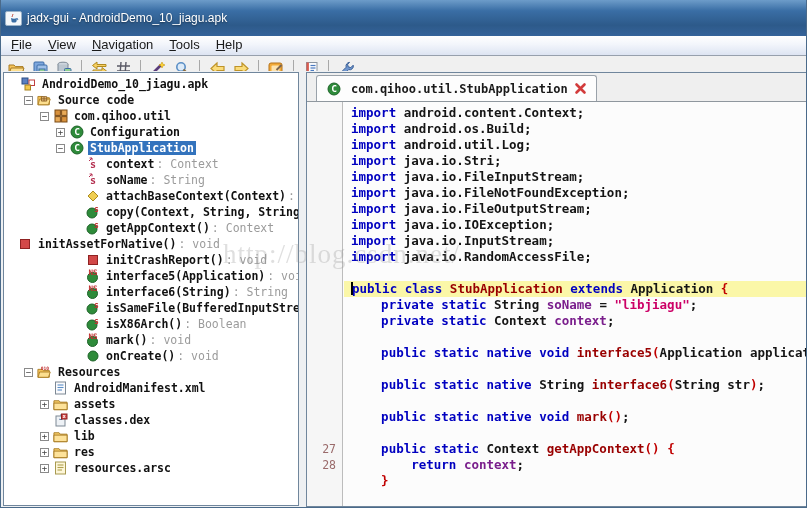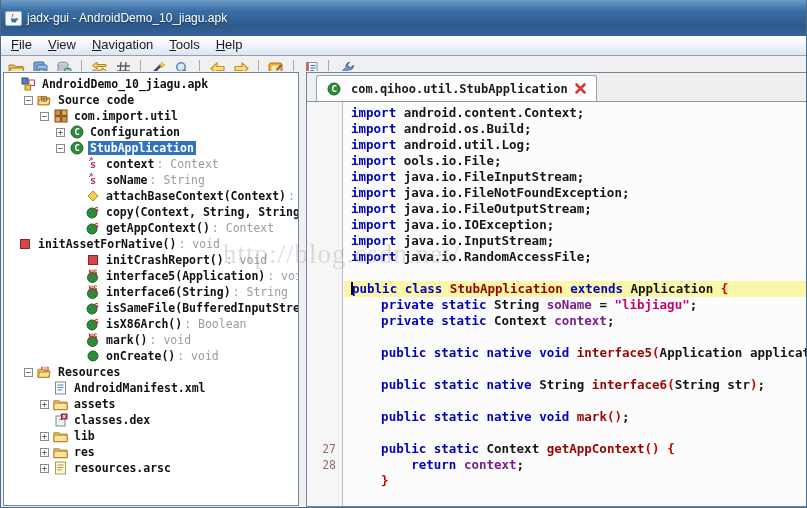--- a/index.html
+++ b/index.html
@@ -233,21 +233,21 @@
       <div class="tree-row" style="padding-left: 36px;">
         <span class="expander">−</span>
         <span class="node-icon">
           <svg width="14" height="14" viewBox="0 0 14 14">
             <rect x="1" y="1" width="5.4" height="5.4" fill="#d8913c" stroke="#7a4a14"></rect>
             <rect x="7.6" y="1" width="5.4" height="5.4" fill="#e8aa58" stroke="#7a4a14"></rect>
             <rect x="1" y="7.6" width="5.4" height="5.4" fill="#e8aa58" stroke="#7a4a14"></rect>
             <rect x="7.6" y="7.6" width="5.4" height="5.4" fill="#d8913c" stroke="#7a4a14"></rect>
           </svg>
         </span>
-        <span class="tree-label">com.import.util</span>
+        <span class="tree-label">com.qihoo.util</span>
       </div>
       <div class="tree-row" style="padding-left: 52px;">
         <span class="expander">+</span>
         <span class="node-icon">
           <svg width="14" height="14" viewBox="0 0 14 14">
             <circle cx="7" cy="7" r="6" fill="#2e8b3a" stroke="#1d6328"></circle>
             <text x="7" y="10.4" font-size="9.5" font-family="DejaVu Sans Mono, monospace" font-weight="bold" fill="#ffffff" text-anchor="middle">C</text>
           </svg>
         </span>
         <span class="tree-label">Configuration</span>
@@ -494,21 +494,21 @@
           </svg>
         </span>
       </div>
     </div>
     <div class="editor">
       <div class="gutter-bg"></div>
       <div class="code-lines">
           <div class="code-line"><span class="line-num"></span><span class="line-text"><span class="tok-kw">import</span><span class="tok-pl"> android.content.Context;</span></span></div>
           <div class="code-line"><span class="line-num"></span><span class="line-text"><span class="tok-kw">import</span><span class="tok-pl"> android.os.Build;</span></span></div>
           <div class="code-line"><span class="line-num"></span><span class="line-text"><span class="tok-kw">import</span><span class="tok-pl"> android.util.Log;</span></span></div>
-          <div class="code-line"><span class="line-num"></span><span class="line-text"><span class="tok-kw">import</span><span class="tok-pl"> ools.io.File;</span></span></div>
+          <div class="code-line"><span class="line-num"></span><span class="line-text"><span class="tok-kw">import</span><span class="tok-pl"> java.io.Stri;</span></span></div>
           <div class="code-line"><span class="line-num"></span><span class="line-text"><span class="tok-kw">import</span><span class="tok-pl"> java.io.FileInputStream;</span></span></div>
           <div class="code-line"><span class="line-num"></span><span class="line-text"><span class="tok-kw">import</span><span class="tok-pl"> java.io.FileNotFoundException;</span></span></div>
           <div class="code-line"><span class="line-num"></span><span class="line-text"><span class="tok-kw">import</span><span class="tok-pl"> java.io.FileOutputStream;</span></span></div>
           <div class="code-line"><span class="line-num"></span><span class="line-text"><span class="tok-kw">import</span><span class="tok-pl"> java.io.IOException;</span></span></div>
           <div class="code-line"><span class="line-num"></span><span class="line-text"><span class="tok-kw">import</span><span class="tok-pl"> java.io.InputStream;</span></span></div>
           <div class="code-line"><span class="line-num"></span><span class="line-text"><span class="tok-kw">import</span><span class="tok-pl"> java.io.RandomAccessFile;</span></span></div>
           <div class="code-line"><span class="line-num"></span><span class="line-text"></span></div>
           <div class="code-line"><span class="line-num"></span><span class="line-text hl"><span class="caret"></span><span class="tok-kw">public</span><span class="tok-pl"> </span><span class="tok-kw">class</span><span class="tok-pl"> </span><span class="tok-cn">StubApplication</span><span class="tok-pl"> </span><span class="tok-kw">extends</span><span class="tok-pl"> Application </span><span class="tok-sp">{</span></span></div>
           <div class="code-line"><span class="line-num"></span><span class="line-text"><span class="tok-pl">    </span><span class="tok-kw">private</span><span class="tok-pl"> </span><span class="tok-kw">static</span><span class="tok-pl"> String </span><span class="tok-fd">soName</span><span class="tok-pl"> = </span><span class="tok-st">"libjiagu"</span><span class="tok-pl">;</span></span></div>
           <div class="code-line"><span class="line-num"></span><span class="line-text"><span class="tok-pl">    </span><span class="tok-kw">private</span><span class="tok-pl"> </span><span class="tok-kw">static</span><span class="tok-pl"> Context </span><span class="tok-fd">context</span><span class="tok-pl">;</span></span></div>

